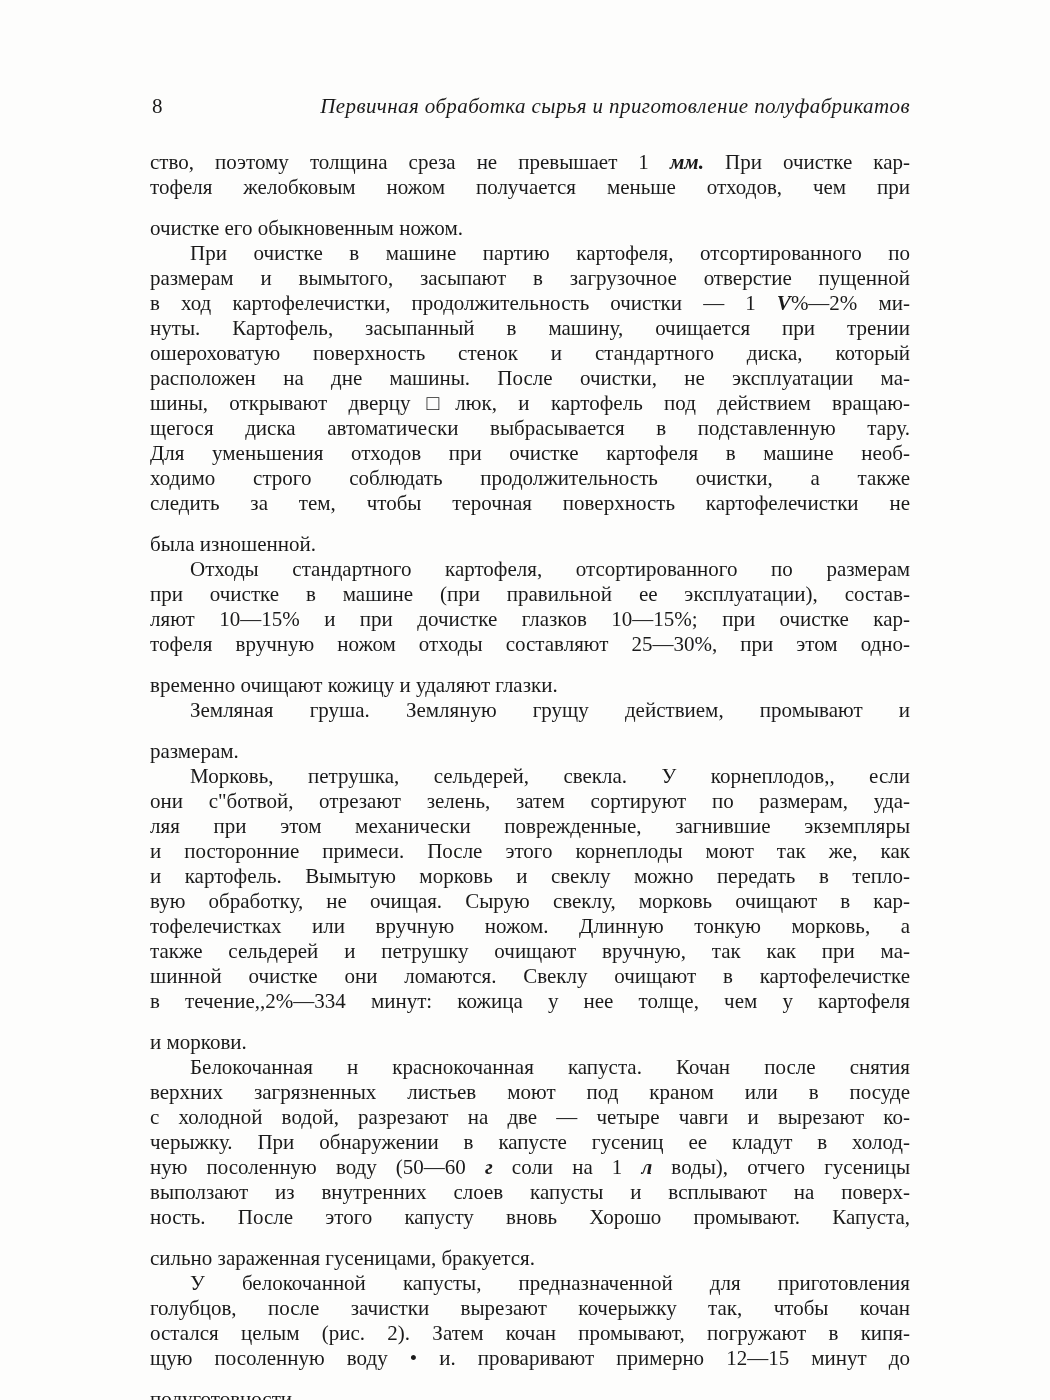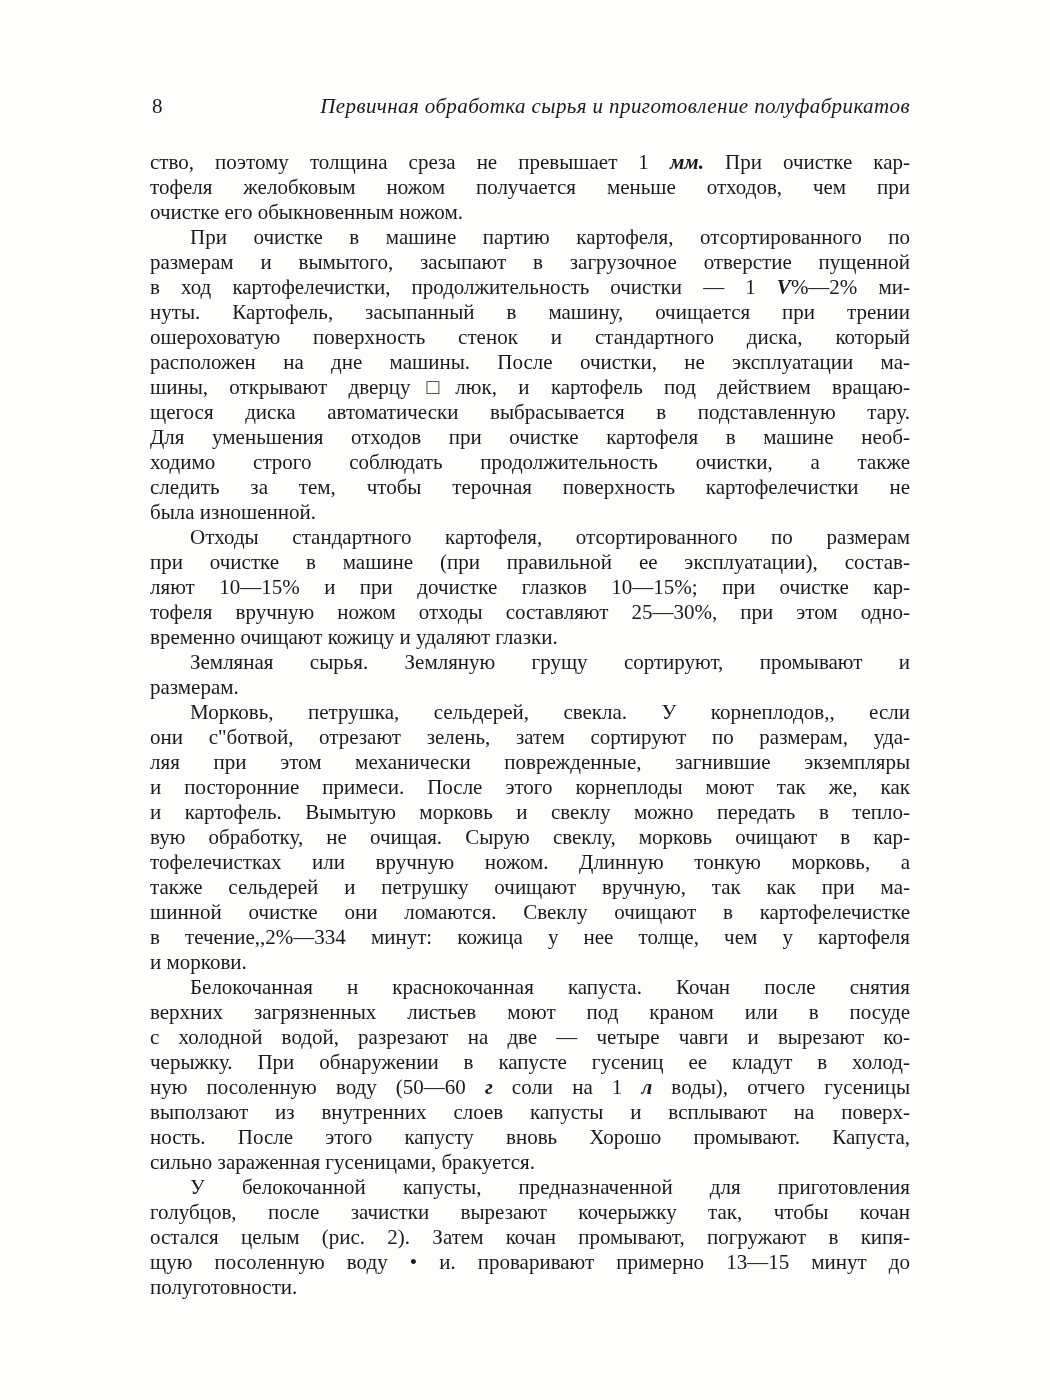--- a/index.html
+++ b/index.html
@@ -43,21 +43,21 @@
   }
   .line {
     height: 25px;
     line-height: 25px;
     font-size: 21px;
     text-align: justify;
     text-align-last: justify;
     overflow: hidden;
     white-space: normal;
   }
-  .line.para-end { text-align-last: left; }
+  .line.para-end { text-align-last: left; margin-top: 16px; }
   .line.indent { text-indent: 40px; }
   .line em { font-style: italic; font-weight: bold; }
 </style>
 </head>
 <body>
 
 <div class="page">
   <div class="running-head">
     <span class="page-number">8</span>
     <span class="running-title">Первичная обработка сырья и приготовление полуфабрикатов</span>
@@ -76,21 +76,21 @@
       <div class="line"><span>щегося диска автоматически выбрасывается в подставленную тару.</span></div>
       <div class="line"><span>Для уменьшения отходов при очистке картофеля в машине необ-</span></div>
       <div class="line"><span>ходимо строго соблюдать продолжительность очистки, а также</span></div>
       <div class="line"><span>следить за тем, чтобы терочная поверхность картофелечистки не</span></div>
       <div class="line para-end"><span>была изношенной.</span></div>
       <div class="line indent"><span>Отходы стандартного картофеля, отсортированного по размерам</span></div>
       <div class="line"><span>при очистке в машине (при правильной ее эксплуатации), состав-</span></div>
       <div class="line"><span>ляют 10—15% и при дочистке глазков 10—15%; при очистке кар-</span></div>
       <div class="line"><span>тофеля вручную ножом отходы составляют 25—30%, при этом одно-</span></div>
       <div class="line para-end"><span>временно очищают кожицу и удаляют глазки.</span></div>
-      <div class="line indent"><span>Земляная сырья. Земляную грущу сортируют, промывают и</span></div>
+      <div class="line indent"><span>Земляная груша. Земляную грущу действием, промывают и</span></div>
       <div class="line para-end"><span>размерам.</span></div>
       <div class="line indent"><span>Морковь, петрушка, сельдерей, свекла. У корнеплодов,, если</span></div>
       <div class="line"><span>они с"ботвой, отрезают зелень, затем сортируют по размерам, уда-</span></div>
       <div class="line"><span>ляя при этом механически поврежденные, загнившие экземпляры</span></div>
       <div class="line"><span>и посторонние примеси. После этого корнеплоды моют так же, как</span></div>
       <div class="line"><span>и картофель. Вымытую морковь и свеклу можно передать в тепло-</span></div>
       <div class="line"><span>вую обработку, не очищая. Сырую свеклу, морковь очищают в кар-</span></div>
       <div class="line"><span>тофелечистках или вручную ножом. Длинную тонкую морковь, а</span></div>
       <div class="line"><span>также сельдерей и петрушку очищают вручную, так как при ма-</span></div>
       <div class="line"><span>шинной очистке они ломаются. Свеклу очищают в картофелечистке</span></div>
@@ -100,16 +100,16 @@
       <div class="line"><span>верхних загрязненных листьев моют под краном или в посуде</span></div>
       <div class="line"><span>с холодной водой, разрезают на две — четыре чавги и вырезают ко-</span></div>
       <div class="line"><span>черыжку. При обнаружении в капусте гусениц ее кладут в холод-</span></div>
       <div class="line"><span>ную посоленную воду (50—60 </span><em>г</em><span> соли на 1 </span><em>л</em><span> воды), отчего гусеницы</span></div>
       <div class="line"><span>выползают из внутренних слоев капусты и всплывают на поверх-</span></div>
       <div class="line"><span>ность. После этого капусту вновь Хорошо промывают. Капуста,</span></div>
       <div class="line para-end"><span>сильно зараженная гусеницами, бракуется.</span></div>
       <div class="line indent"><span>У белокочанной капусты, предназначенной для приготовления</span></div>
       <div class="line"><span>голубцов, после зачистки вырезают кочерыжку так, чтобы кочан</span></div>
       <div class="line"><span>остался целым (рис. 2). Затем кочан промывают, погружают в кипя-</span></div>
-      <div class="line"><span>щую посоленную воду • и. проваривают примерно 13—15 минут до</span></div>
+      <div class="line"><span>щую посоленную воду • и. проваривают примерно 12—15 минут до</span></div>
       <div class="line para-end"><span>полуготовности.</span></div>
     </div>
 </div>
 
 </body></html>

